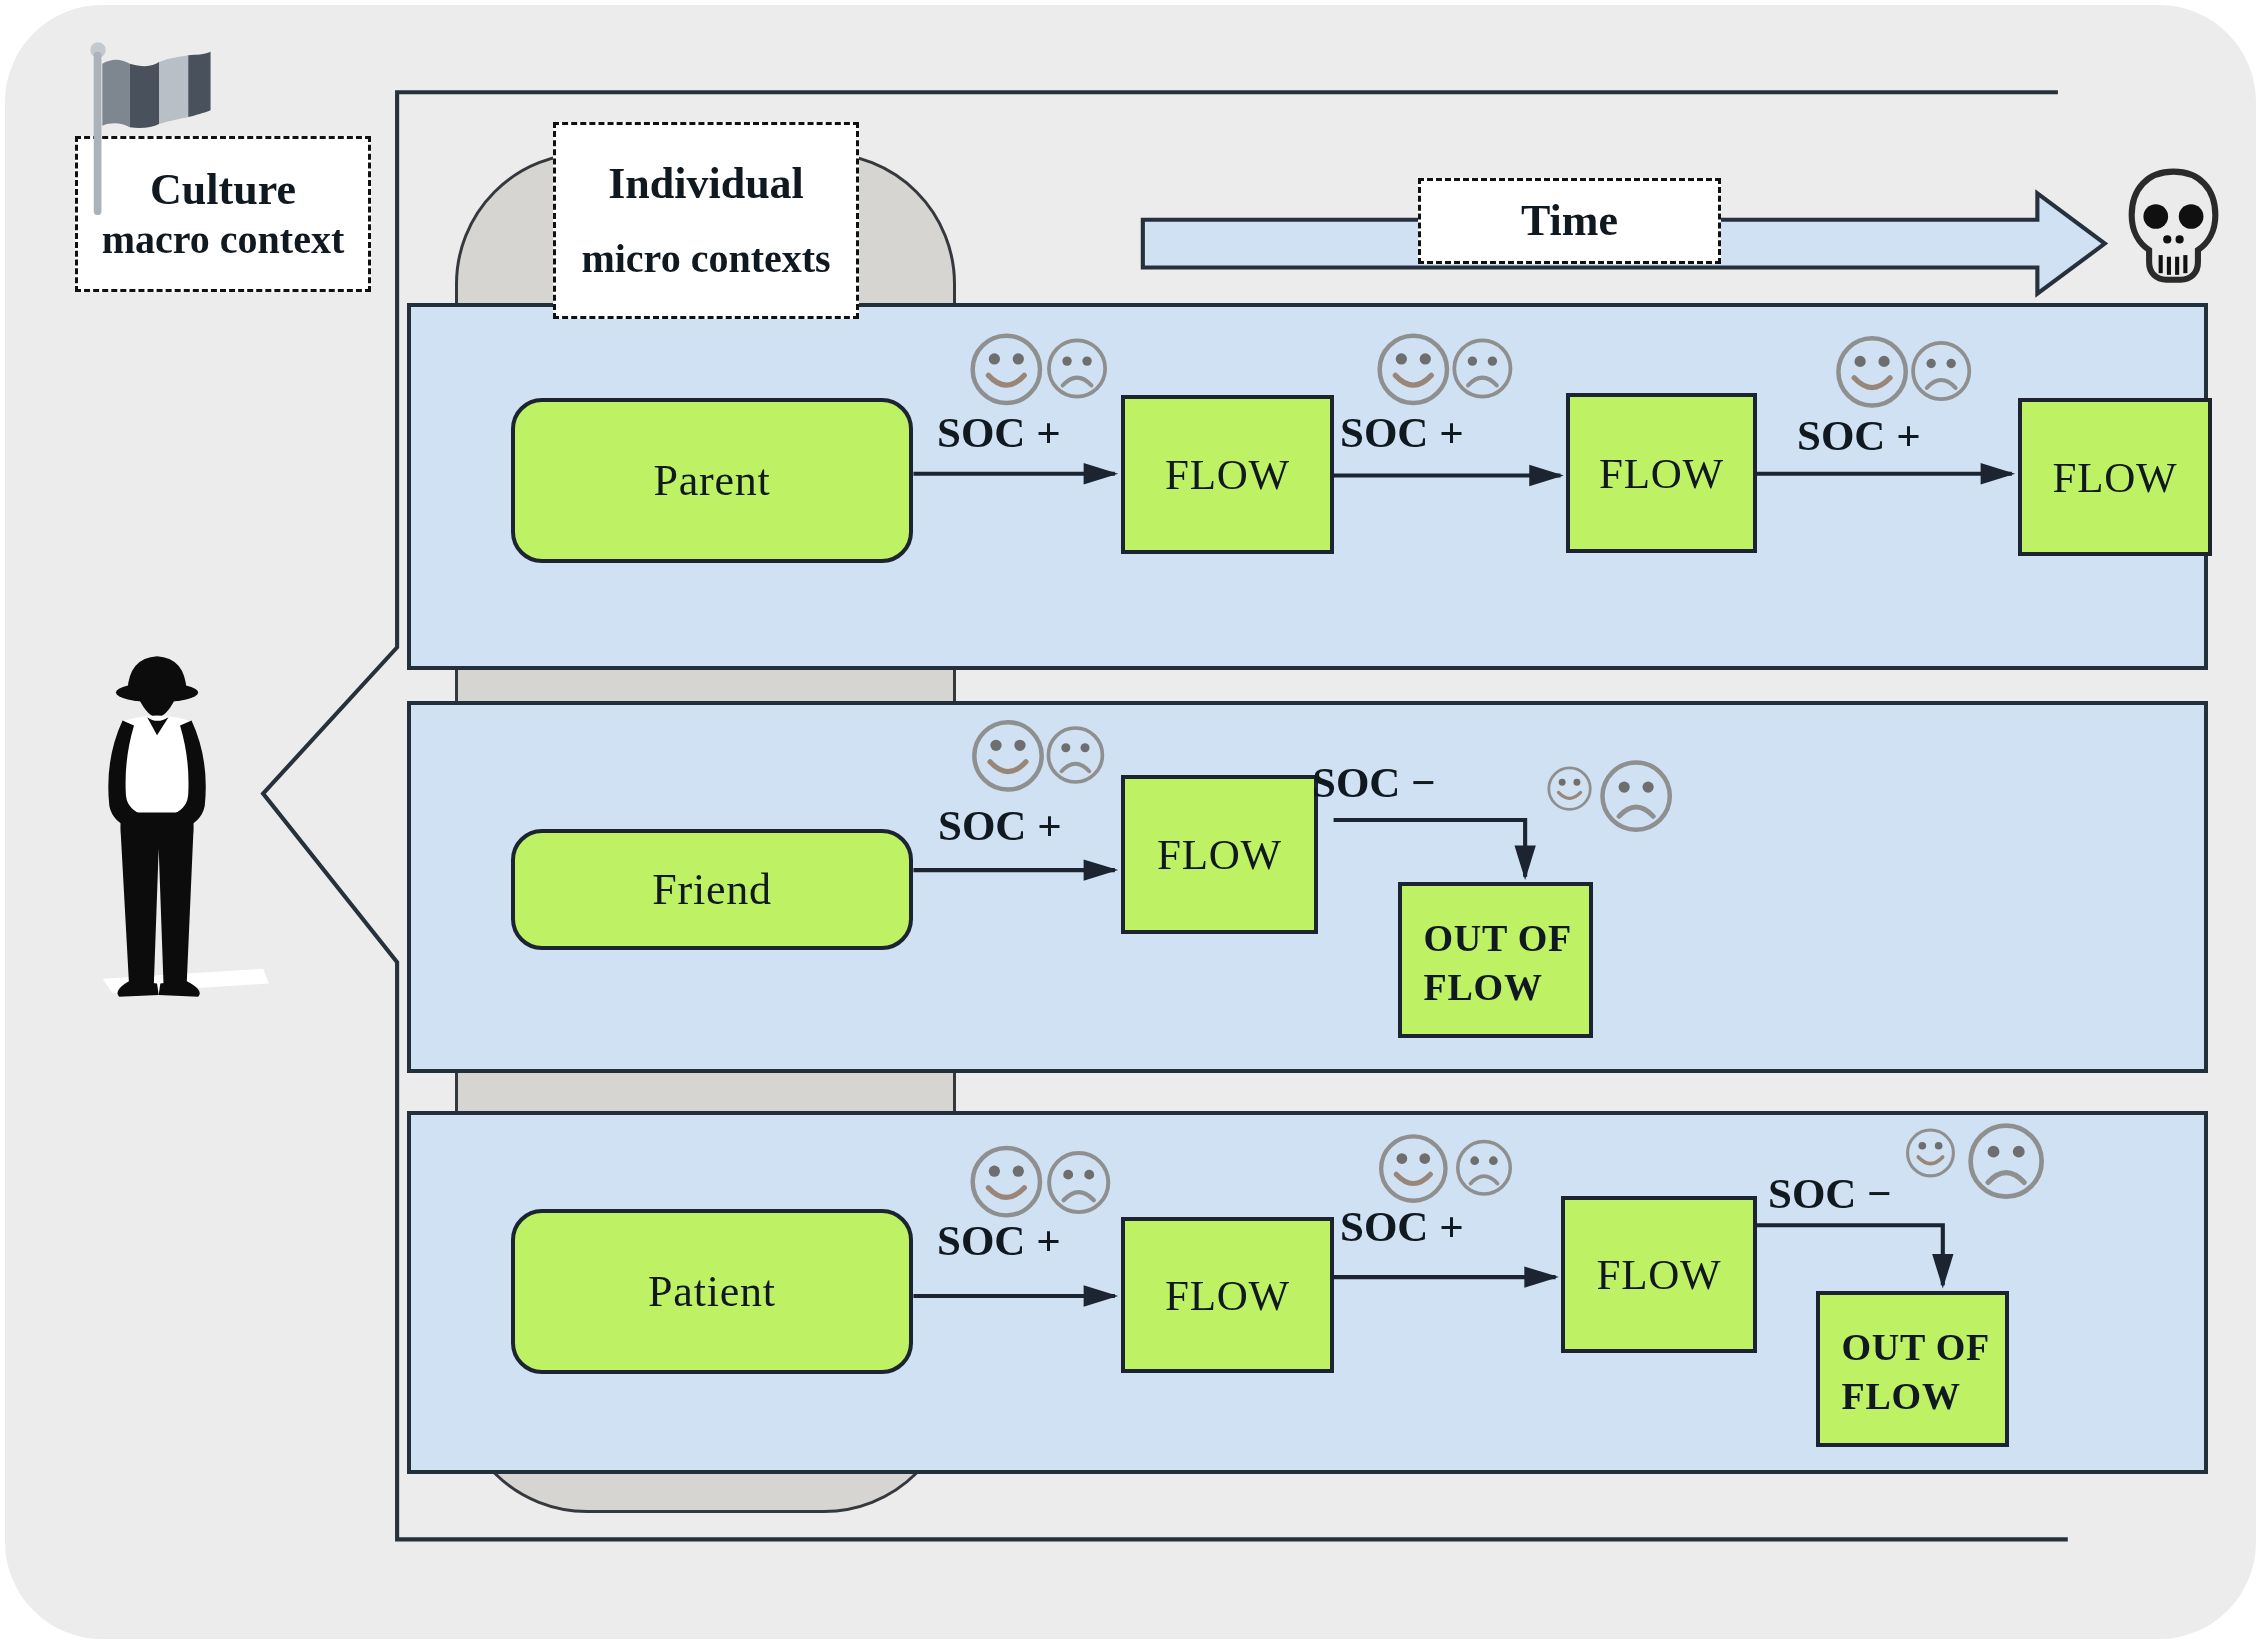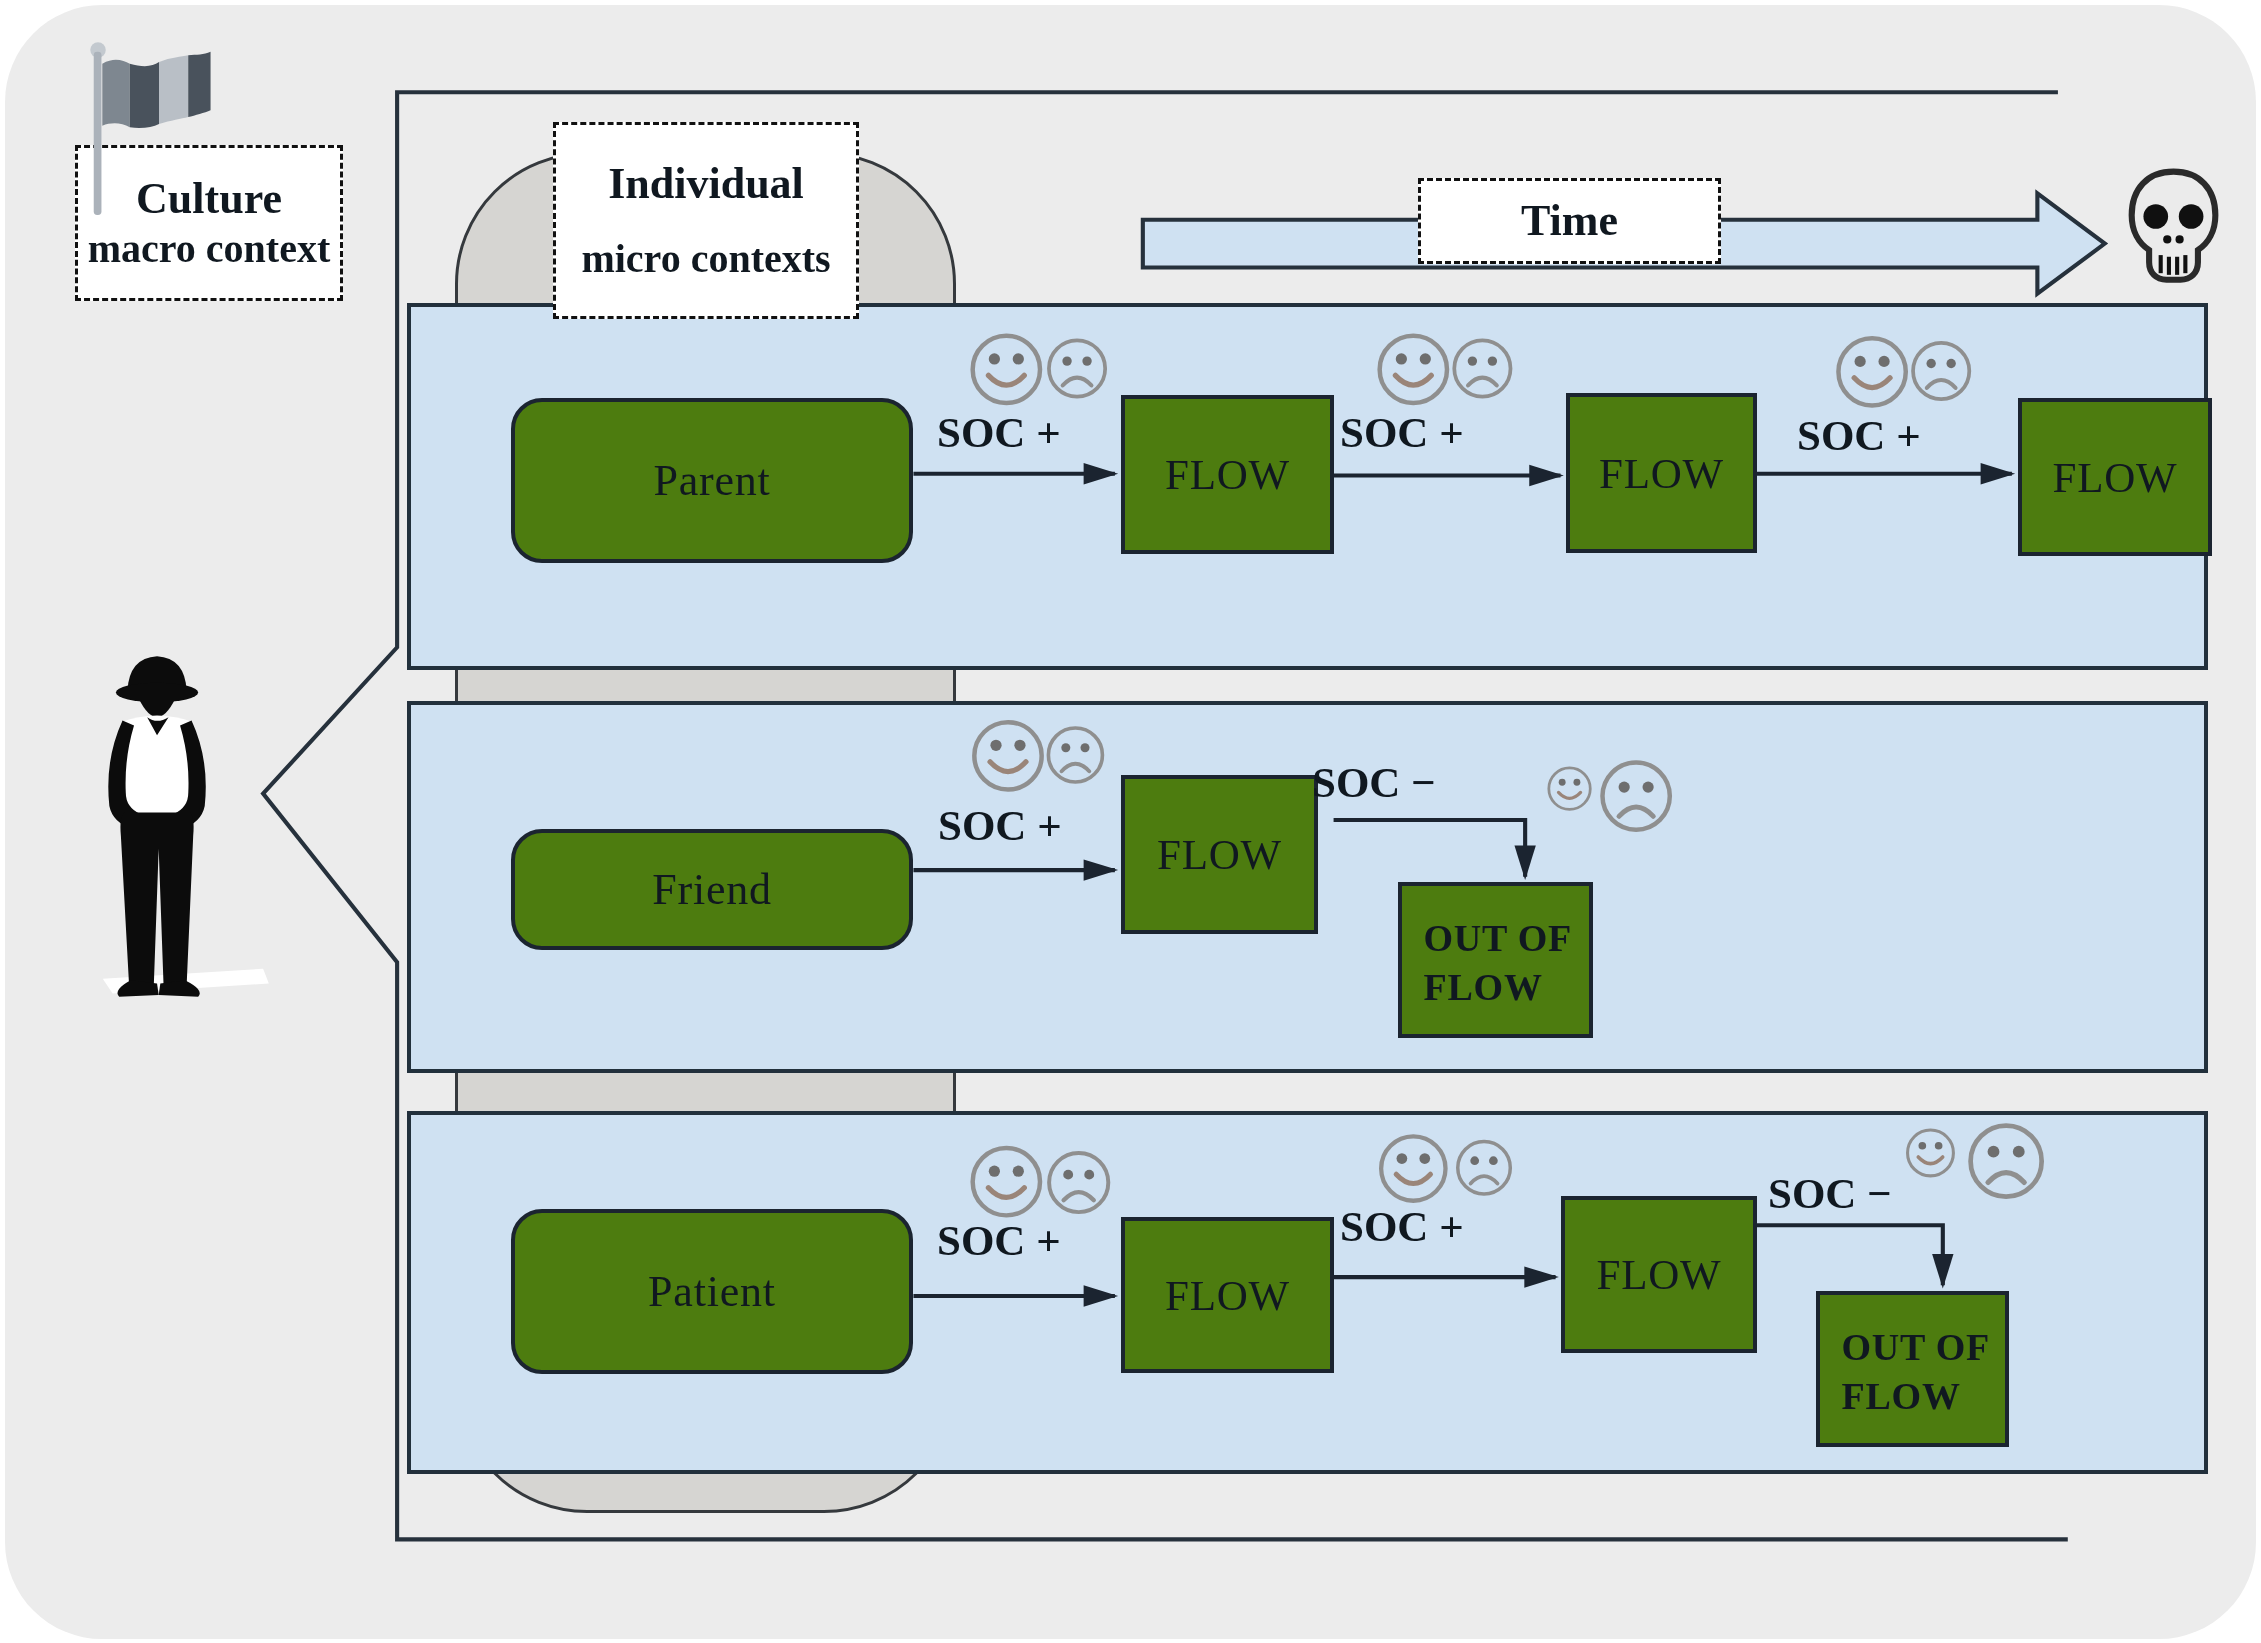--- a/index.html
+++ b/index.html
@@ -2,21 +2,21 @@
 <html style="font-size:13px"><head>
 <meta charset="utf-8">
 <style>
   html,body{margin:0;padding:0;background:#ffffff;width:2261px;height:1644px;overflow:hidden;}
   #canvas{position:absolute;left:0;top:0;width:2261px;height:1644px;background:#ffffff;
           font-family:"Liberation Serif","DejaVu Serif",serif;color:#101820;}
   .panel{position:absolute;left:5px;top:5px;width:2251px;height:1634px;background:#ececec;border-radius:97px;}
   .row{position:absolute;left:407px;width:1801px;background:#cfe1f2;border:4.1px solid #22303c;box-sizing:border-box;z-index:2;}
   .capsule{position:absolute;left:455px;top:152px;width:501px;height:1361px;background:#d6d5d2;
            border:3.3px solid #35393d;border-radius:132px;box-sizing:border-box;z-index:1;}
-  .whitebox{position:absolute;background:#4d7c0f;border:4.1px solid #1b2430;box-sizing:border-box;z-index:10;
+  .whitebox{position:absolute;background:#bef264;border:4.1px solid #1b2430;box-sizing:border-box;z-index:10;
             display:flex;align-items:center;justify-content:center;font-size:43px;letter-spacing:0.8px;}
   .rolebox{border-radius:31px;font-size:44px;}
   .outbox{align-items:flex-start;justify-content:flex-start;text-align:left;
           padding:28px 8.2px 0 21.4px;font-size:38px;line-height:1.28;font-weight:bold;}
   .soc{position:absolute;width:189px;text-align:left;font-weight:bold;font-size:43px;z-index:11;}
   .dashbox{position:absolute;background:#ffffff;border:3.3px dashed #111111;box-sizing:border-box;z-index:12;
            display:flex;flex-direction:column;align-items:center;justify-content:center;text-align:center;}
   .dashbox .t1{font-weight:bold;font-size:44px;line-height:1.2;}
   .dashbox .t2{font-weight:bold;font-size:40px;line-height:1.2;}
   svg{display:block;}
@@ -188,21 +188,21 @@
 
   <div class="soc" style="left:937px;top:408px;">SOC +</div>
   <div class="soc" style="left:1340px;top:408px;">SOC +</div>
   <div class="soc" style="left:1797px;top:411px;">SOC +</div>
   <div class="soc" style="left:938px;top:801px;">SOC +</div>
   <div class="soc" style="left:1312px;top:758px;width:197px;">SOC −</div>
   <div class="soc" style="left:937px;top:1216px;">SOC +</div>
   <div class="soc" style="left:1340px;top:1202px;">SOC +</div>
   <div class="soc" style="left:1768px;top:1169px;width:197px;">SOC −</div>
 
-  <div class="dashbox" style="left:75px;top:145px;width:268px;height:156px;">
+  <div class="dashbox" style="left:75px;top:136px;width:296px;height:156px;">
     <div class="t1">Culture</div>
     <div class="t2">macro context</div>
   </div>
   <div class="dashbox" style="left:553px;top:122px;width:306px;height:197px;gap:24px;">
     <div class="t1">Individual</div>
     <div class="t2">micro contexts</div>
   </div>
   <div class="dashbox" style="left:1418px;top:178px;width:303px;height:86px;">
     <div class="t1">Time</div>
   </div>

